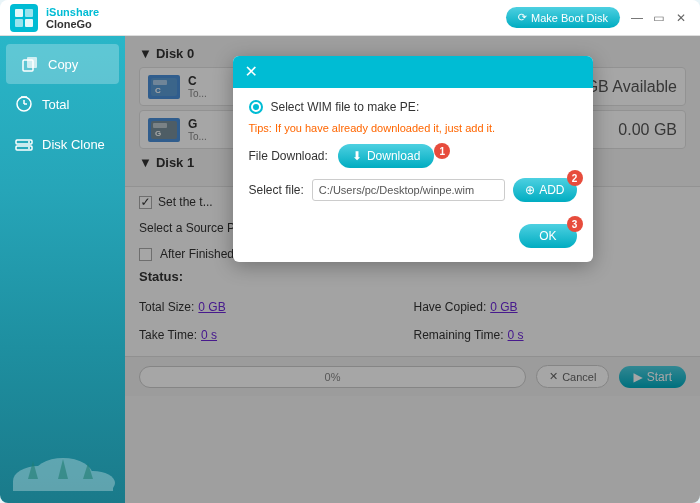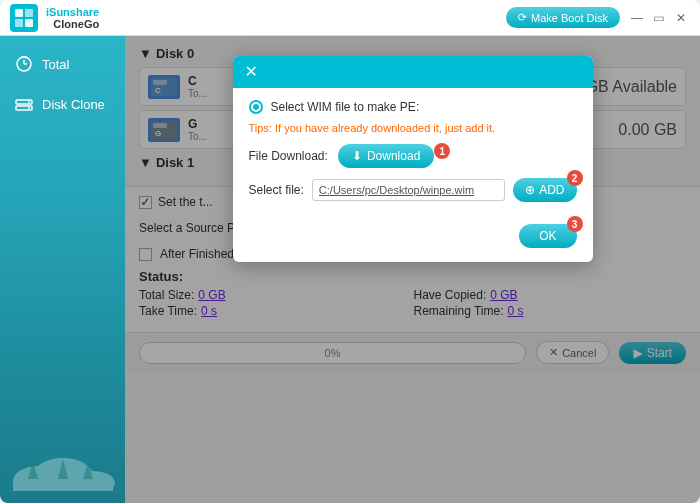--- a/index.html
+++ b/index.html
@@ -3,21 +3,21 @@
   <meta charset="utf-8">
   <style>
     * { box-sizing: border-box; margin: 0; padding: 0; }
     body { font-family: 'Segoe UI', Arial, sans-serif; width: 700px; height: 503px; overflow: hidden; background: #e8f4f8; }
 
     
     .app-window { width: 700px; height: 503px; display: flex; flex-direction: column; background: #f0f4f7; border-radius: 8px; overflow: hidden; }
 
     
     .title-bar { background: #ffffff; height: 36px; display: flex; align-items: center; justify-content: space-between; padding: 0 10px; border-bottom: 1px solid #ddd; flex-shrink: 0; }
-    .title-bar-left { display: flex; align-items: center; gap: 8px; text-align: right; }
+    .title-bar-left { display: flex; align-items: center; gap: 8px; }
     .app-logo { width: 28px; height: 28px; background: #00bcd4; border-radius: 4px; display: flex; align-items: center; justify-content: center; color: white; font-size: 10px; font-weight: bold; }
     .title-bar-right { display: flex; align-items: center; gap: 8px; }
     .make-boot-btn { background: linear-gradient(to bottom, #4dd0e1, #00acc1); color: white; border: none; border-radius: 12px; padding: 4px 12px; font-size: 11px; cursor: pointer; display: flex; align-items: center; gap: 4px; }
     .win-controls { display: flex; gap: 4px; }
     .win-control { width: 18px; height: 18px; display: flex; align-items: center; justify-content: center; font-size: 12px; color: #666; cursor: pointer; }
 
     
     .main-layout { display: flex; flex: 1; overflow: hidden; }
 
     
@@ -47,21 +47,21 @@
     .partition-label { font-size: 12px; color: #333; white-space: nowrap; }
     .partition-select { border: 1px solid #ccc; border-radius: 3px; padding: 3px 20px 3px 6px; font-size: 12px; background: white; appearance: none; position: relative; }
     .select-wrapper { position: relative; display: inline-block; }
     .after-finished-row { display: flex; align-items: center; gap: 8px; margin-bottom: 8px; font-size: 12px; color: #333; }
     .radio-option { display: flex; align-items: center; gap: 3px; font-size: 12px; color: #555; }
     .radio-circle { width: 12px; height: 12px; border-radius: 50%; border: 1px solid #aaa; background: white; display: flex; align-items: center; justify-content: center; }
     .radio-circle.checked::after { content: ''; width: 6px; height: 6px; border-radius: 50%; background: #00bcd4; display: block; }
     .status-section { margin-bottom: 6px; }
     .status-title { font-size: 13px; font-weight: bold; color: #333; margin-bottom: 4px; }
     .status-grid { display: grid; grid-template-columns: 1fr 1fr; gap: 2px; font-size: 12px; color: #555; }
-    .status-row { display: flex; gap: 4px; }
+    .status-row { display: flex; gap: 4px; margin-top: 12px; }
     .status-label { color: #333; }
     .status-value { color: #6d28d9; text-decoration: underline; }
 
     
     .progress-row { display: flex; align-items: center; justify-content: space-between; padding: 8px 14px; background: #f0f0f0; border-top: 1px solid #ddd; gap: 10px; }
     .progress-bar-wrapper { flex: 1; height: 22px; background: white; border: 1px solid #ccc; border-radius: 11px; overflow: hidden; display: flex; align-items: center; padding: 0 4px; }
     .progress-bar-inner { height: 16px; width: 0%; background: linear-gradient(to right, #80deea, #00bcd4); border-radius: 8px; }
     .progress-text { font-size: 11px; color: #888; position: absolute; left: 50%; transform: translateX(-50%); }
     .progress-bar-container { flex: 1; position: relative; display: flex; align-items: center; }
     .cancel-btn { background: white; border: 1px solid #ccc; border-radius: 12px; padding: 4px 12px; font-size: 11px; color: #666; cursor: pointer; display: flex; align-items: center; gap: 4px; white-space: nowrap; }
@@ -120,20 +120,29 @@
         <span class="win-control">—</span>
         <span class="win-control">▭</span>
         <span class="win-control">✕</span>
       </div>
     </div>
   </div>
 
   <div class="main-layout">
 
     <div class="sidebar">
+      <div class="sidebar-item active">
+        <span class="sidebar-icon">
+          <svg width="18" height="18" viewBox="0 0 18 18" fill="white">
+            <rect x="2" y="5" width="10" height="11" rx="1" fill="none" stroke="white" stroke-width="1.5"></rect>
+            <rect x="6" y="2" width="10" height="11" rx="1" fill="white" opacity="0.7"></rect>
+          </svg>
+        </span>
+        <span>Copy</span>
+      </div>
       <div class="sidebar-item">
         <span class="sidebar-icon">
           <svg width="18" height="18" viewBox="0 0 18 18" fill="white">
             <circle cx="9" cy="9" r="7" fill="none" stroke="white" stroke-width="1.5"></circle>
             <line x1="9" y1="5" x2="9" y2="9" stroke="white" stroke-width="1.5"></line>
             <line x1="9" y1="9" x2="12" y2="9" stroke="white" stroke-width="1.5"></line>
             <line x1="6" y1="2" x2="12" y2="2" stroke="white" stroke-width="1.5"></line>
           </svg>
         </span>
         <span>Total</span>
@@ -307,21 +316,21 @@
                 <span>⬇</span>
                 <span>Download</span>
               </button>
               <div style="position:relative; display:inline-block; margin-left:-10px; margin-top:-10px;">
                 <div style="background:#e74c3c; color:white; border-radius:50%; width:16px; height:16px; display:flex; align-items:center; justify-content:center; font-size:10px; font-weight:bold;">1</div>
               </div>
             </div>
 
             <div class="select-file-row">
               <span class="select-file-label">Select file:</span>
-              <input class="file-input" type="text" value="C:/Users/pc/Desktop/winpe.wim" readonly="" style="flex: 1 1 0%; text-decoration: underline;">
+              <input class="file-input" type="text" value="C:/Users/pc/Desktop/winpe.wim" readonly="" style="flex: 1 1 0%;">
               <div style="position:relative; display:inline-block;">
                 <button class="add-btn">
                   <span>⊕</span>
                   <span>ADD</span>
                 </button>
                 <div style="background:#e74c3c; color:white; border-radius:50%; width:16px; height:16px; display:flex; align-items:center; justify-content:center; font-size:10px; font-weight:bold; position:absolute; right:-6px; top:-8px;">2</div>
               </div>
             </div>
           </div>
           <div class="modal-footer">

